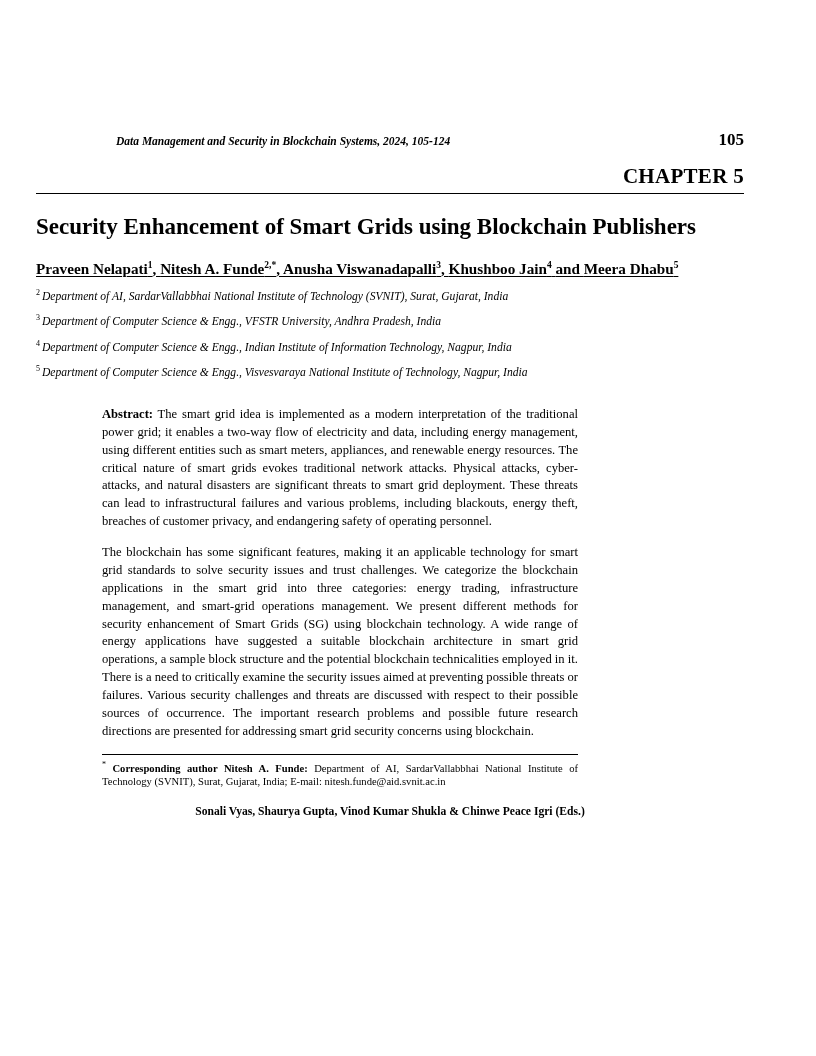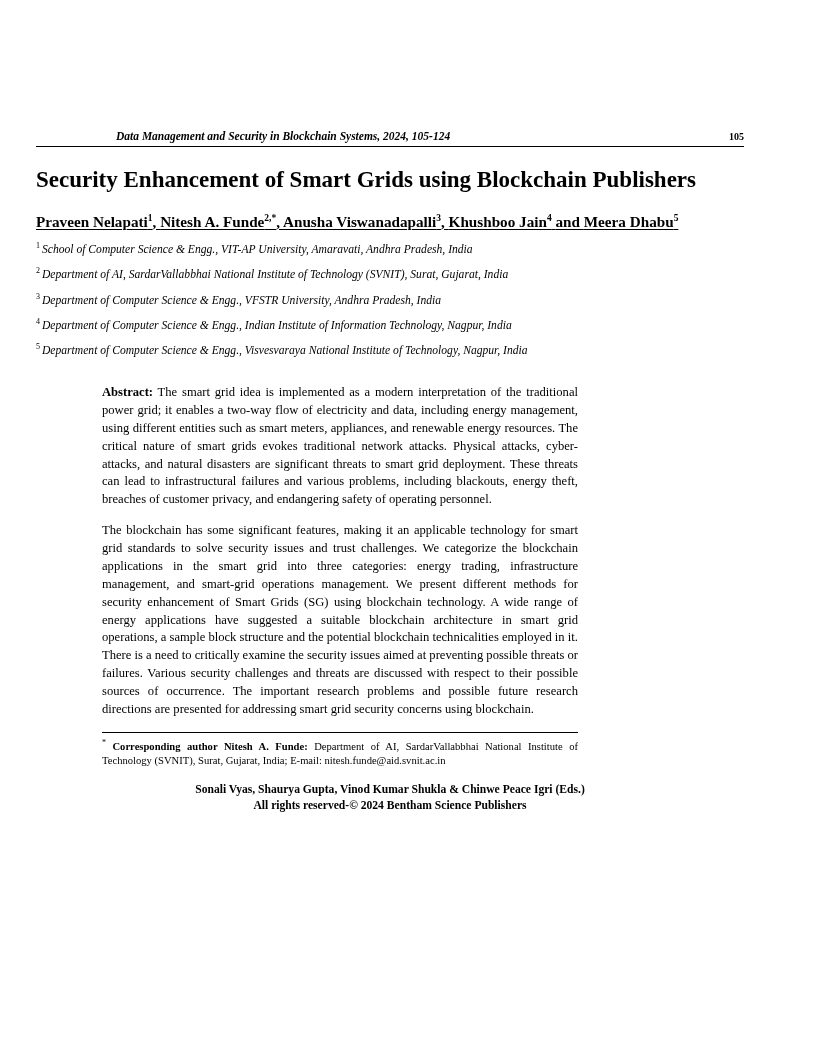--- a/index.html
+++ b/index.html
@@ -31,21 +31,21 @@
     font-style: italic;
     margin-left: 80px;
   }
   .running-head .journal {
     font-style: italic;
     font-weight: bold;
   }
   .running-head .pageno {
     font-style: normal;
     font-weight: bold;
-    font-size: 10px;
+    font-size: 17px;
   }
   
   .chapter-label {
     text-align: right;
     font-size: 21px;
     font-weight: bold;
     letter-spacing: 0.3px;
     margin-top: 14px;
     font-family: "Liberation Serif", serif;
   }
@@ -146,40 +146,39 @@
 </head>
 <body>
 
 <div class="page">
 
   <div class="running-head">
     <span class="journal">Data Management and Security in Blockchain Systems, 2024, 105-124</span>
     <span class="pageno">105</span>
   </div>
 
+  <div class="chapter-label">CHAPTER 5</div>
   <hr class="rule">
 
   <h1 class="title">Security Enhancement of Smart Grids using Blockchain Publishers</h1>
 
   <div class="authors">
     <span>Praveen Nelapati</span><sup>1</sup><span>, </span><span>Nitesh A. Funde</span><sup>2,*</sup><span>, </span><span>Anusha Viswanadapalli</span><sup>3</sup><span>, </span><span>Khushboo Jain</span><sup>4</sup> <span class="conj">and</span> <span>Meera Dhabu</span><sup>5</sup>
   </div>
 
-  <div class="affil"><sup>1</sup><span>School of Computer Science &amp; Engg., VIT-AP University, Amaravati, Andhra Pradesh, India</span></div>
   <div class="affil"><sup>2</sup><span>Department of AI, SardarVallabbhai National Institute of Technology (SVNIT), Surat, Gujarat, India</span></div>
   <div class="affil"><sup>3</sup><span>Department of Computer Science &amp; Engg., VFSTR University, Andhra Pradesh, India</span></div>
   <div class="affil"><sup>4</sup><span>Department of Computer Science &amp; Engg., Indian Institute of Information Technology, Nagpur, India</span></div>
   <div class="affil"><sup>5</sup><span>Department of Computer Science &amp; Engg., Visvesvaraya National Institute of Technology, Nagpur, India</span></div>
 
   <div class="abstract-block">
     <p class="first"><span class="abstract-label">Abstract:</span><span> The smart grid idea is implemented as a modern interpretation of the traditional power grid; it enables a two-way flow of electricity and data, including energy management, using different entities such as smart meters, appliances, and renewable energy resources. The critical nature of smart grids evokes traditional network attacks. Physical attacks, cyber-attacks, and natural disasters are significant threats to smart grid deployment. These threats can lead to infrastructural failures and various problems, including blackouts, energy theft, breaches of customer privacy, and endangering safety of operating personnel.</span></p>
     <p>The blockchain has some significant features, making it an applicable technology for smart grid standards to solve security issues and trust challenges. We categorize the blockchain applications in the smart grid into three categories: energy trading, infrastructure management, and smart-grid operations management. We present different methods for security enhancement of Smart Grids (SG) using blockchain technology. A wide range of energy applications have suggested a suitable blockchain architecture in smart grid operations, a sample block structure and the potential blockchain technicalities employed in it. There is a need to critically examine the security issues aimed at preventing possible threats or failures. Various security challenges and threats are discussed with respect to their possible sources of occurrence. The important research problems and possible future research directions are presented for addressing smart grid security concerns using blockchain.</p>
   </div>
 
   <hr class="footnote-rule">
   <div class="footnote"><sup>*</sup> <span class="fn-bold">Corresponding author Nitesh A. Funde:</span><span> Department of AI, SardarVallabbhai National Institute of Technology (SVNIT), Surat, Gujarat, India; E-mail: nitesh.funde@aid.svnit.ac.in</span></div>
 
   <div class="publisher">
     <div>Sonali Vyas, Shaurya Gupta, Vinod Kumar Shukla &amp; Chinwe Peace Igri (Eds.)</div>
-    <div>All rights reserved-© 2024 Bentham Science Publishers</div>
   </div>
 
 </div>
 
 </body></html>

